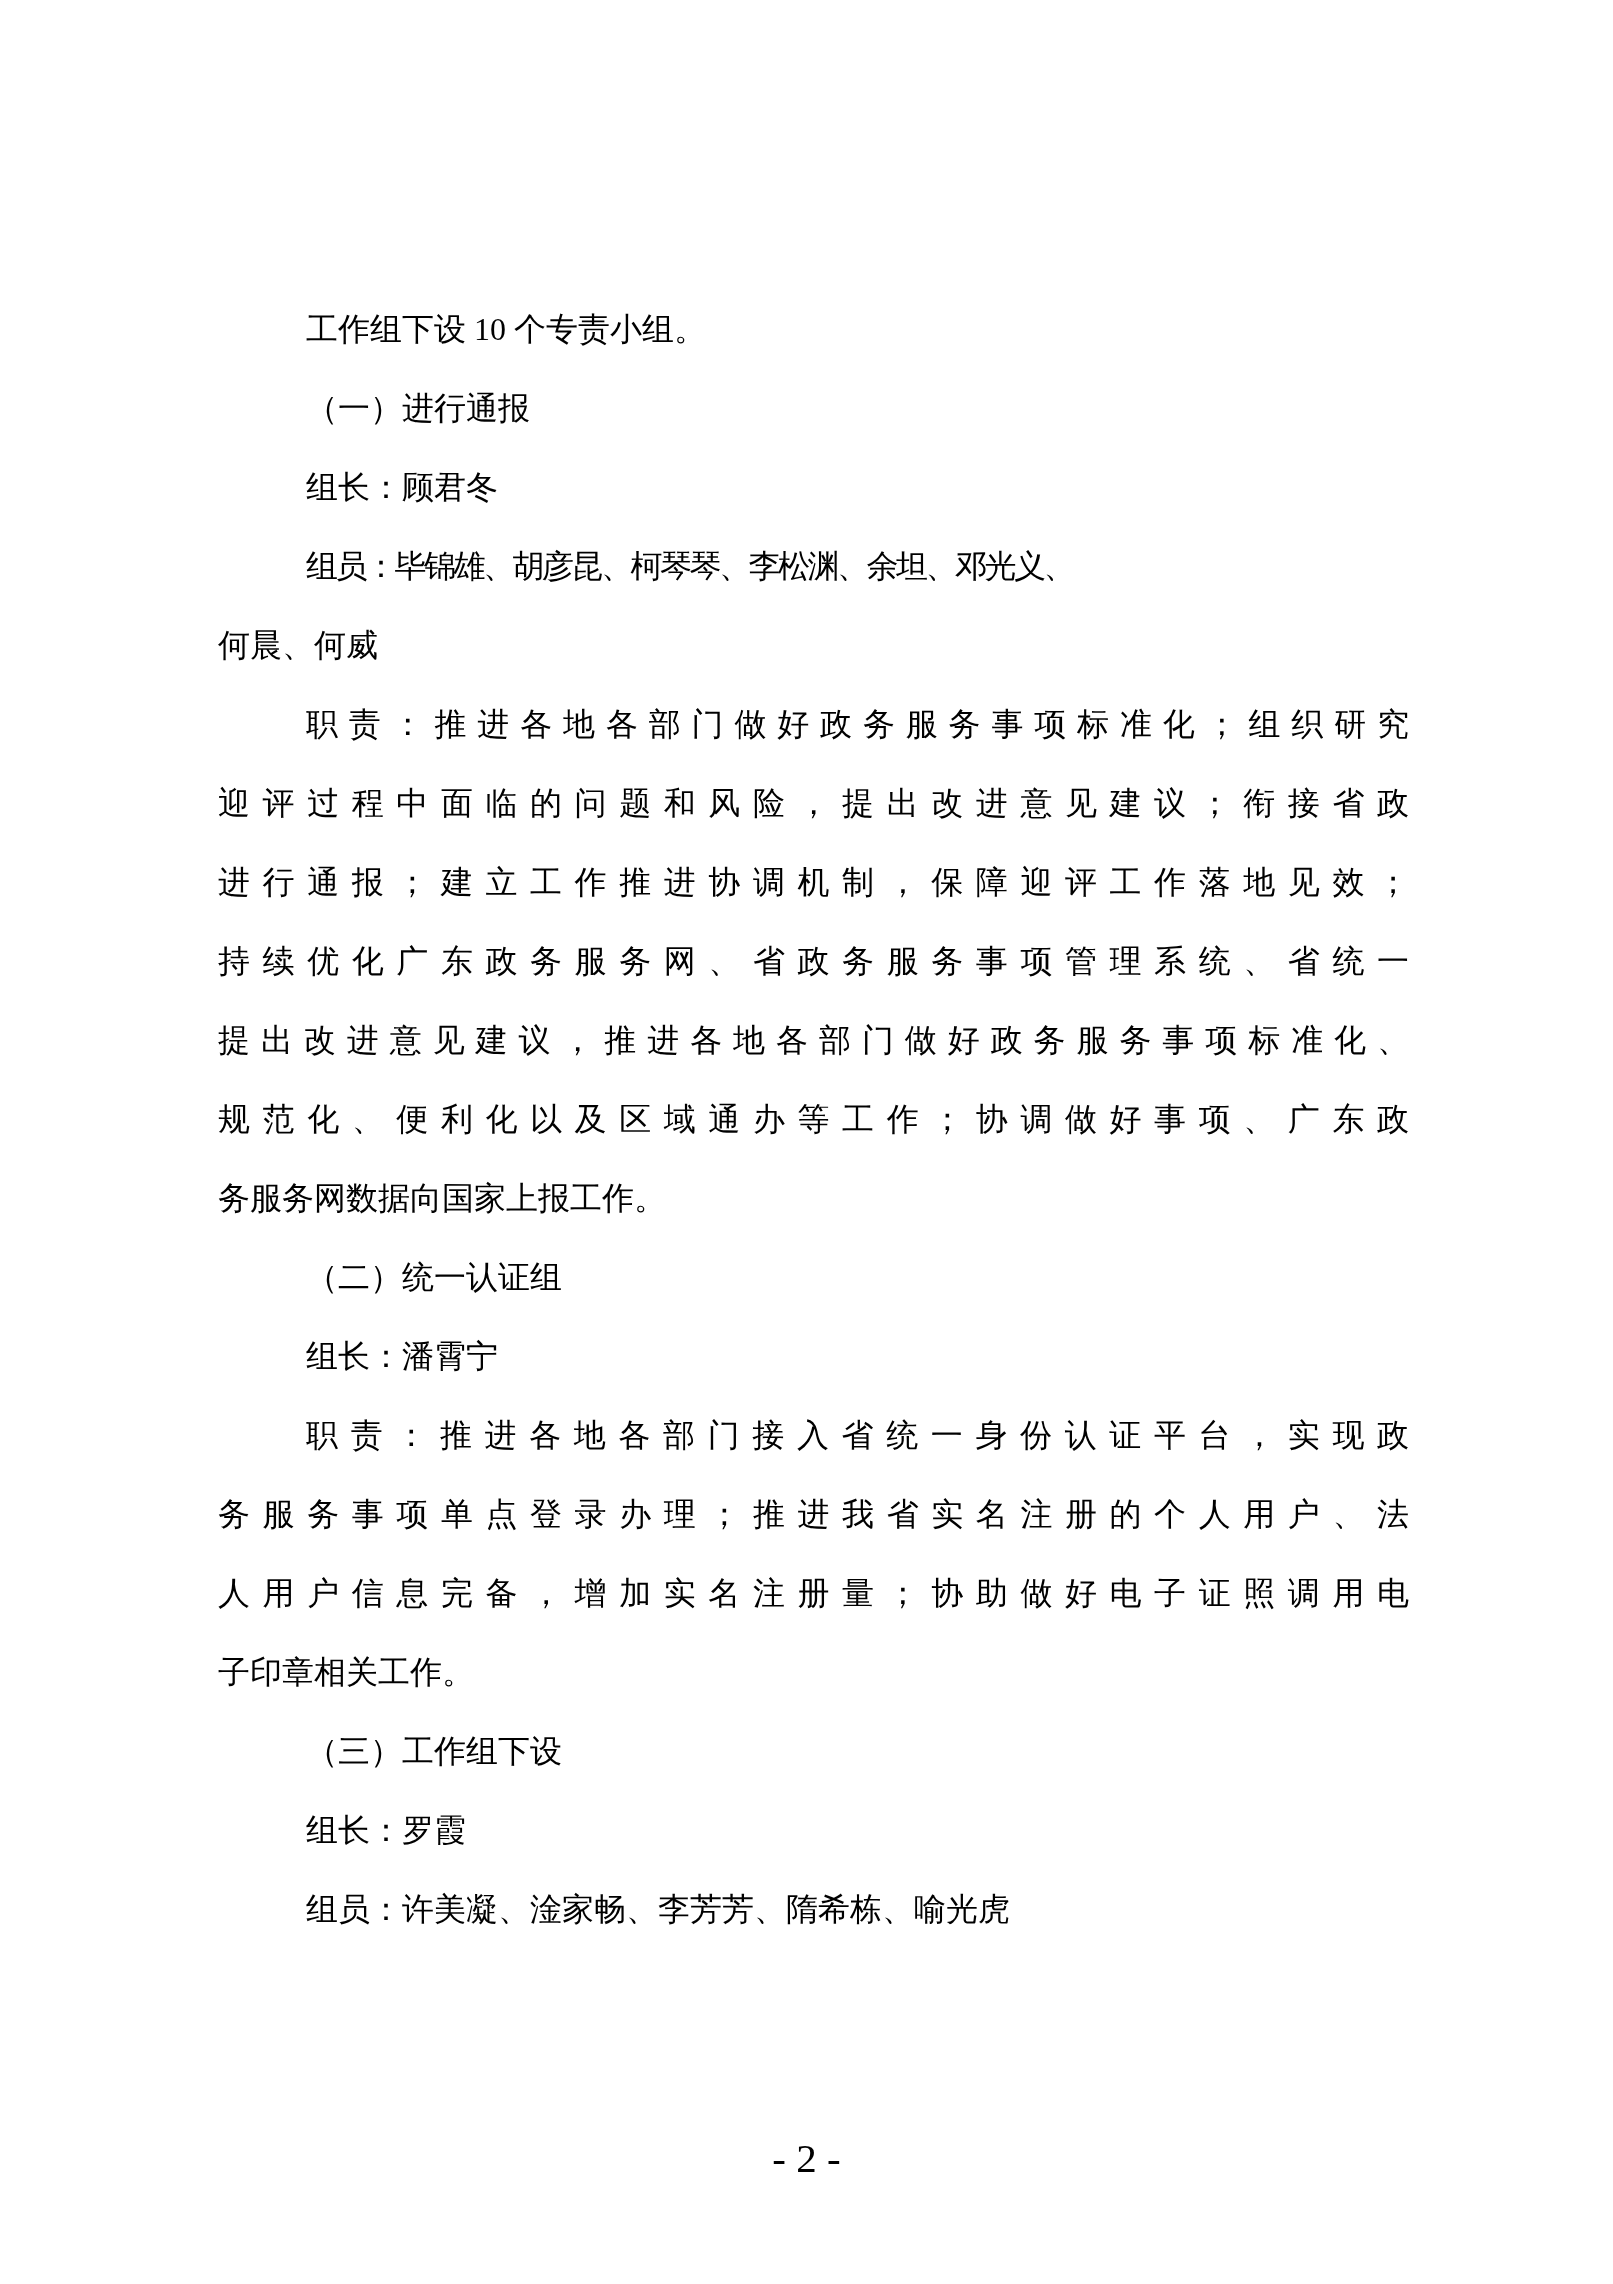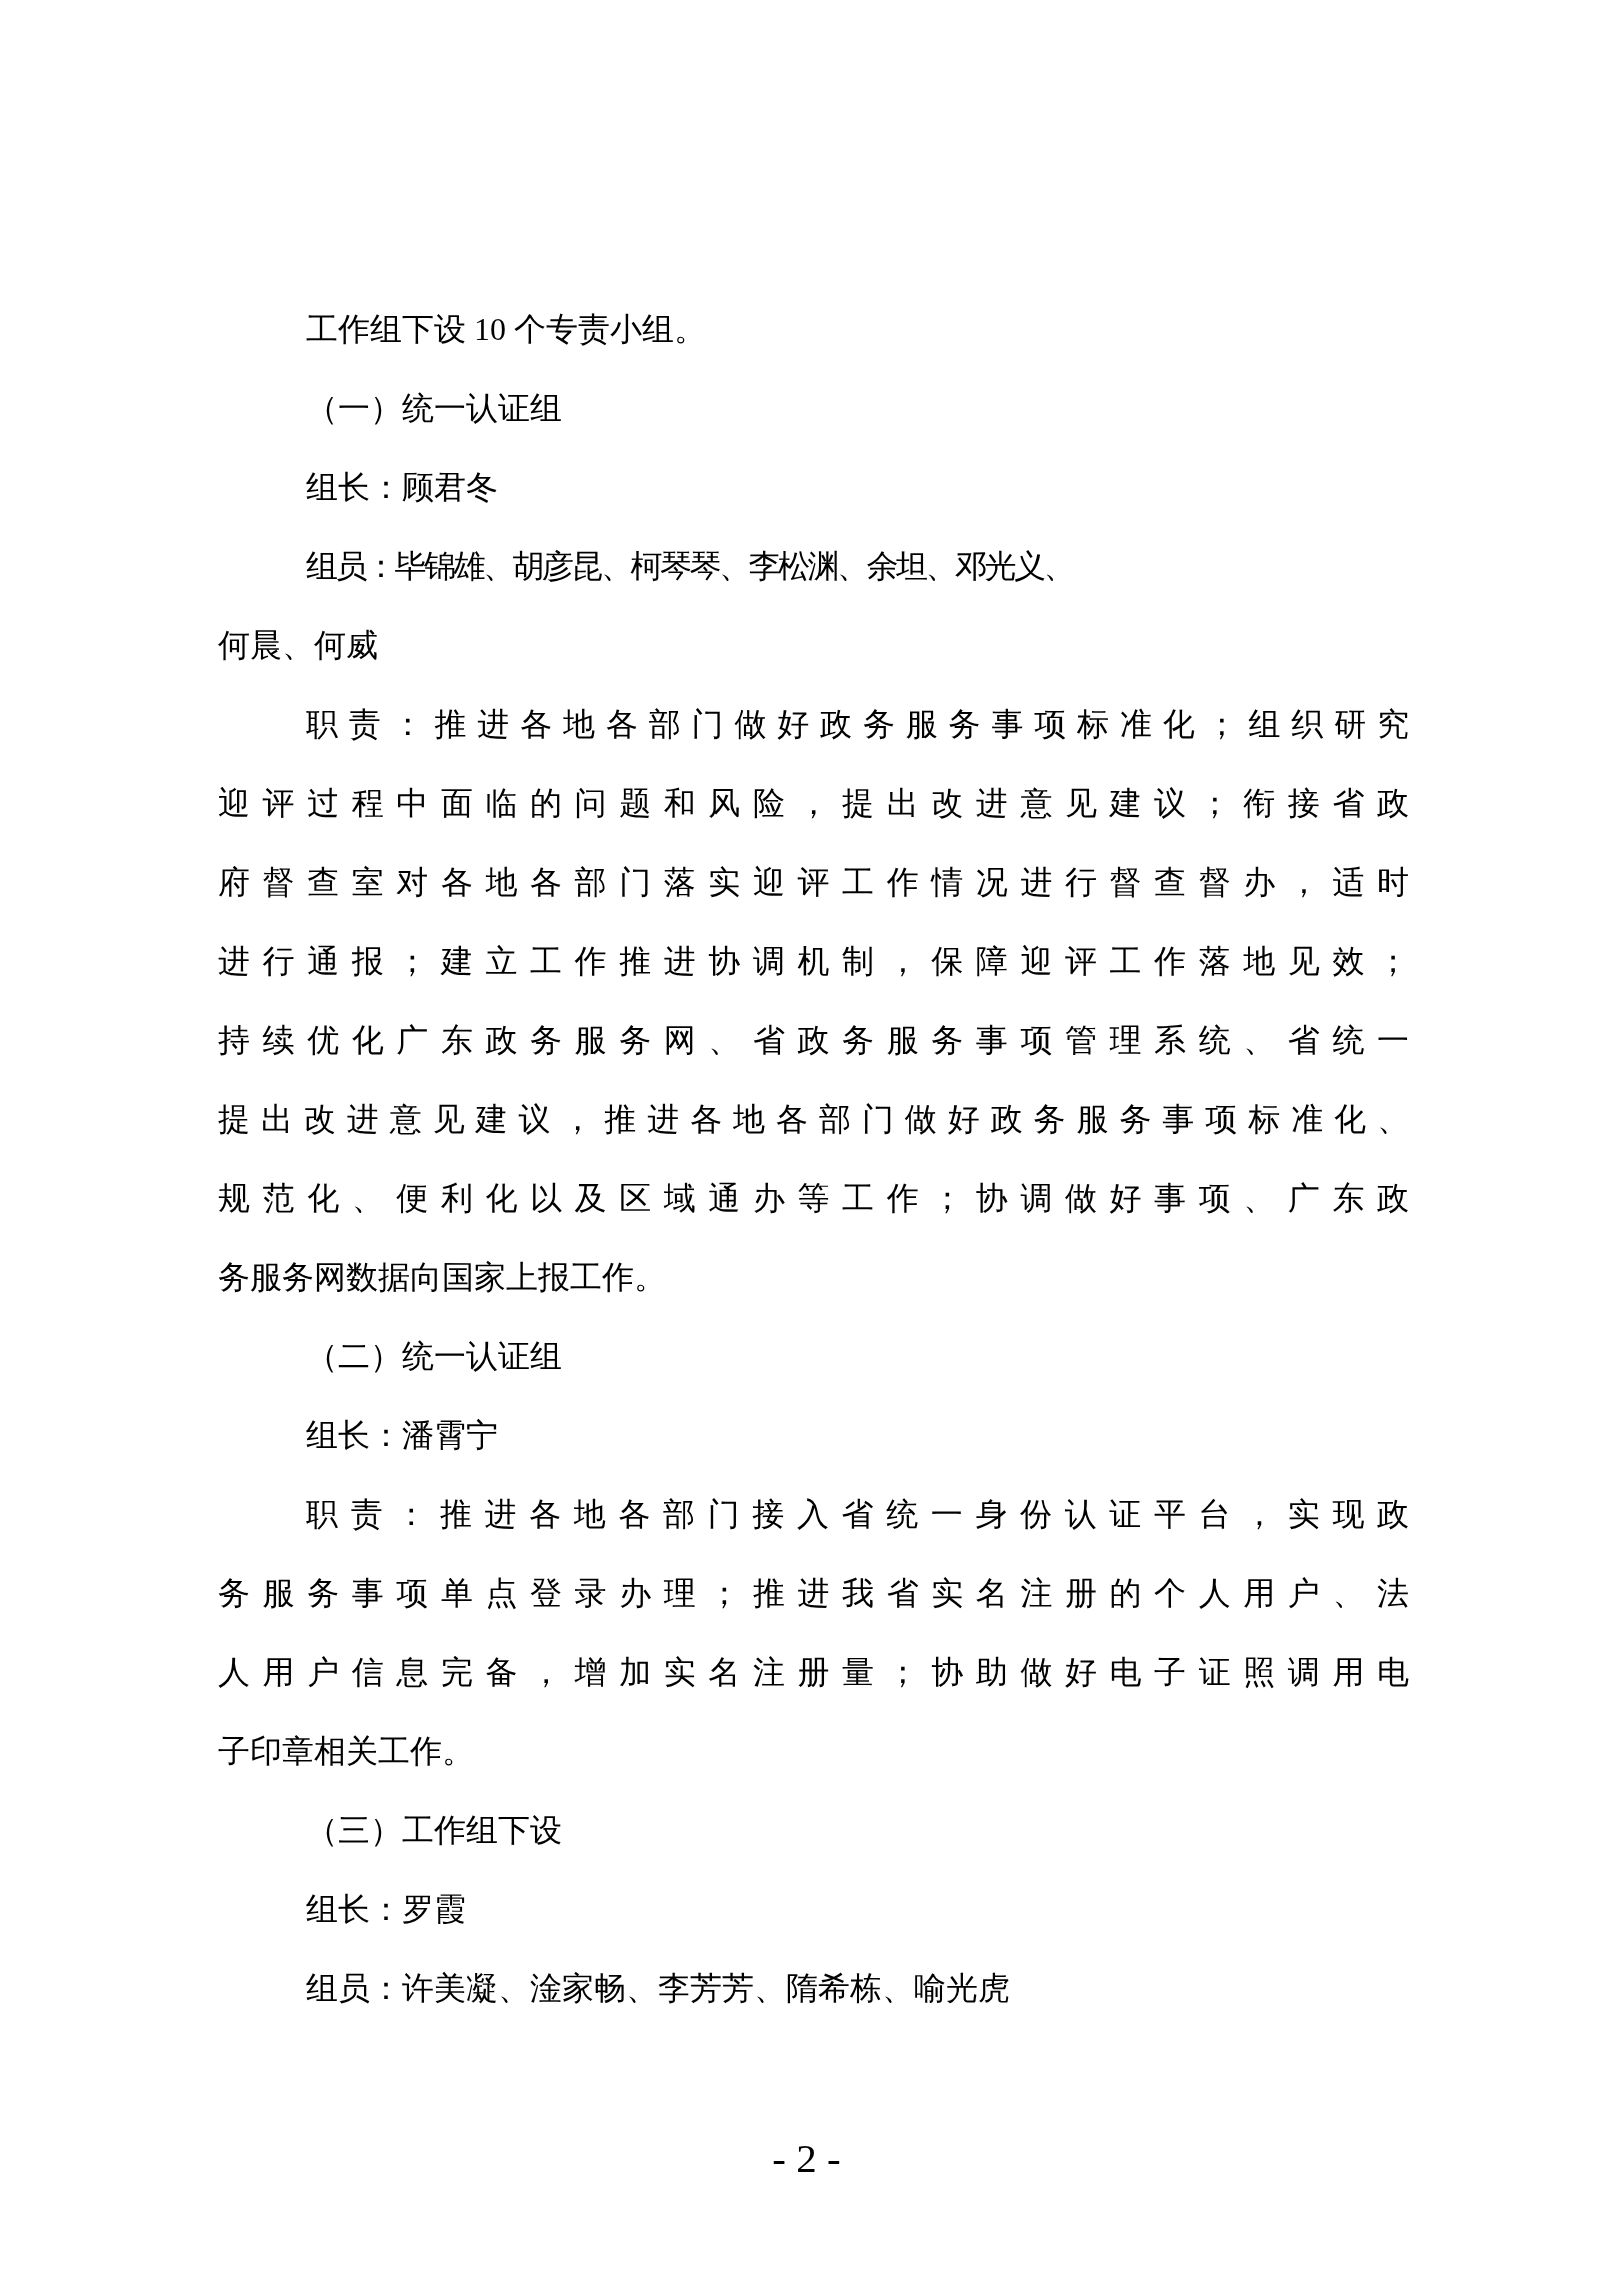--- a/index.html
+++ b/index.html
@@ -49,27 +49,26 @@
     font-size: 41px;
     line-height: 59px;
   }
 </style>
 </head>
 <body>
 
 <div class="page">
   <div class="doc-body">
       <div class="line indent">工作组下设 10 个专责小组。</div>
-      <div class="line indent">（一）统一认证组</div>
+      <div class="line indent">（一）进行通报</div>
       <div class="line indent">组长：顾君冬</div>
       <div class="line indent compress">组员：毕锦雄、胡彦昆、柯琴琴、李松渊、余坦、邓光义、</div>
       <div class="line">何晨、何威</div>
       <div class="line indent justify">职责：推进各地各部门做好政务服务事项标准化；组织研究</div>
       <div class="line justify">迎评过程中面临的问题和风险，提出改进意见建议；衔接省政</div>
-      <div class="line justify">府督查室对各地各部门落实迎评工作情况进行督查督办，适时</div>
       <div class="line justify">进行通报；建立工作推进协调机制，保障迎评工作落地见效；</div>
       <div class="line justify">持续优化广东政务服务网、省政务服务事项管理系统、省统一</div>
       <div class="line justify">提出改进意见建议，推进各地各部门做好政务服务事项标准化、</div>
       <div class="line justify">规范化、便利化以及区域通办等工作；协调做好事项、广东政</div>
       <div class="line">务服务网数据向国家上报工作。</div>
       <div class="line indent">（二）统一认证组</div>
       <div class="line indent">组长：潘霄宁</div>
       <div class="line indent justify">职责：推进各地各部门接入省统一身份认证平台，实现政</div>
       <div class="line justify">务服务事项单点登录办理；推进我省实名注册的个人用户、法</div>
       <div class="line justify">人用户信息完备，增加实名注册量；协助做好电子证照调用电</div>

